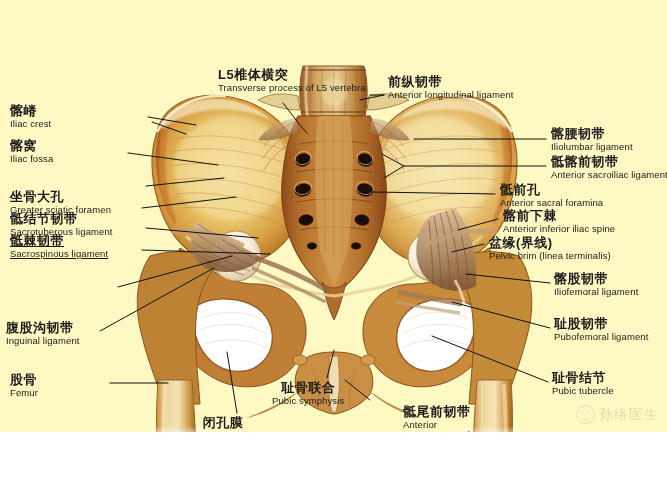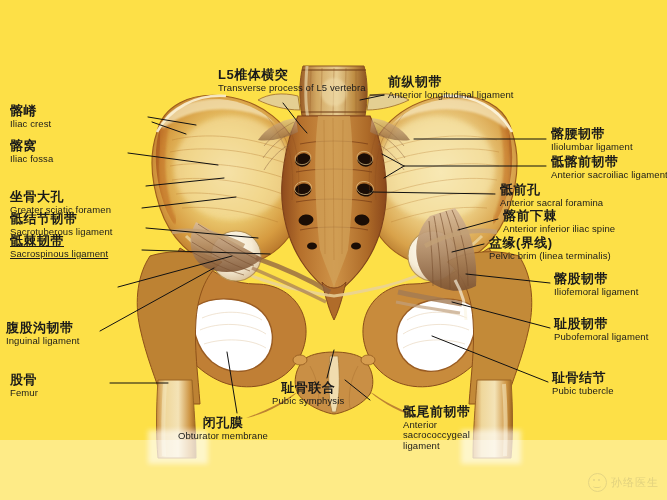--- a/index.html
+++ b/index.html
@@ -1,17 +1,17 @@
 <!DOCTYPE html>
 <html><head>
 <meta charset="utf-8">
 <style>
   html,body{margin:0;padding:0;background:#fff;}
   #stage{
-    position:relative;width:667px;height:500px;background:#fde047;
+    position:relative;width:667px;height:432px;background:#fef9c3;
     font-family:"Liberation Sans","DejaVu Sans",sans-serif;
     overflow:hidden;
   }
 
   
   .lbl{position:absolute;line-height:1.08;white-space:nowrap;color:#1a1a1a;}
   .lbl .cn{font-size:13px;font-weight:700;letter-spacing:.5px;}
   .lbl .en{font-size:9.5px;font-weight:400;letter-spacing:.1px;margin-top:1px;}
   .lbl.right{text-align:left;}
   .lbl.left{}
@@ -19,21 +19,21 @@
   .lbl .en.wrap{white-space:normal;width:96px;}
 
   
   .leaders{position:absolute;left:0;top:0;width:667px;height:500px;pointer-events:none;}
 
   
   #art{position:absolute;left:0;top:0;width:667px;height:500px;}
 
   
   #wm{position:absolute;right:8px;bottom:8px;display:flex;align-items:center;gap:4px;opacity:.17;}
-  #wm .wmtxt{font-size:11px;color:#555;font-family:"DejaVu Sans",sans-serif;letter-spacing:1px;}
+  #wm .wmtxt{font-size:14px;color:#555;font-family:"DejaVu Sans",sans-serif;letter-spacing:1px;}
   #wm .wmlogo{width:17px;height:17px;border:1.4px solid #666;border-radius:50%;position:relative;}
   #wm .wmlogo:before{content:"";position:absolute;left:3.5px;top:5px;width:2px;height:2px;background:#666;border-radius:50%;box-shadow:5px 0 0 #666;}
   #wm .wmlogo:after{content:"";position:absolute;left:4px;top:9.5px;width:8px;height:3px;border-bottom:1.4px solid #666;border-radius:0 0 50% 50%;}
 </style>
 </head>
 <body>
 
 <div id="stage">
 
   <svg id="art" viewBox="0 0 667 500">

